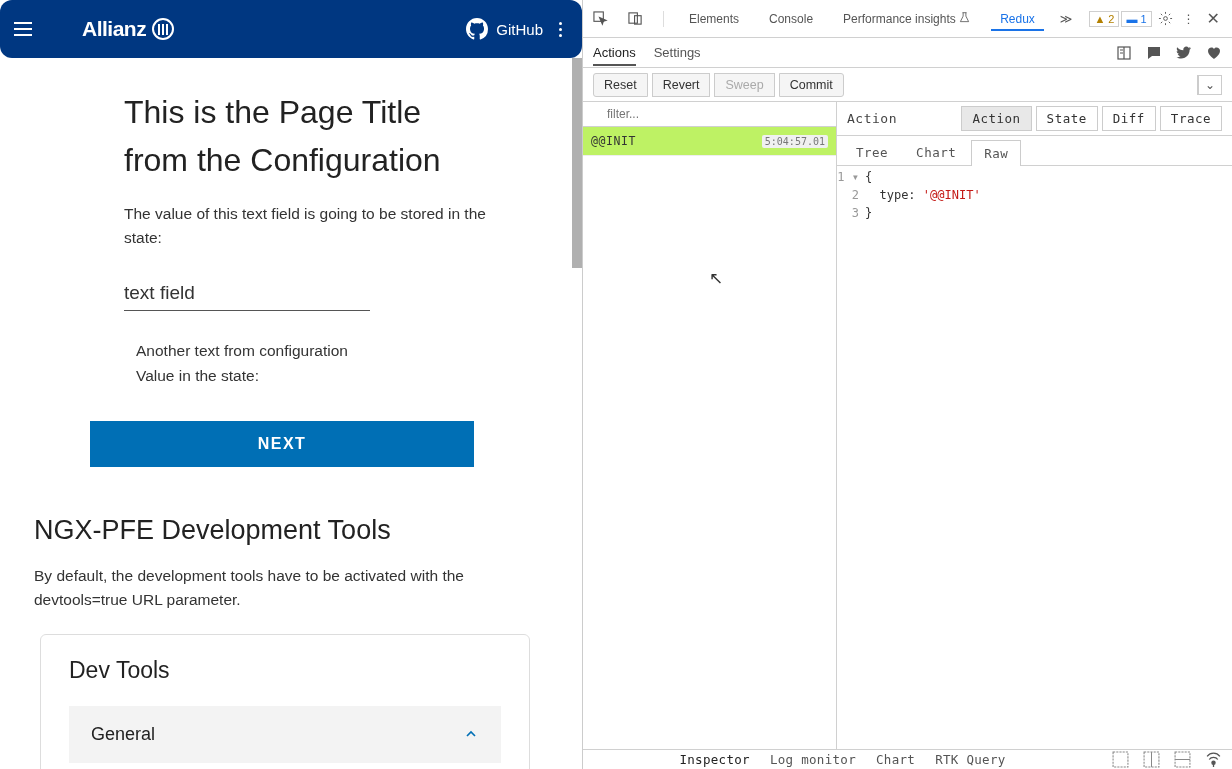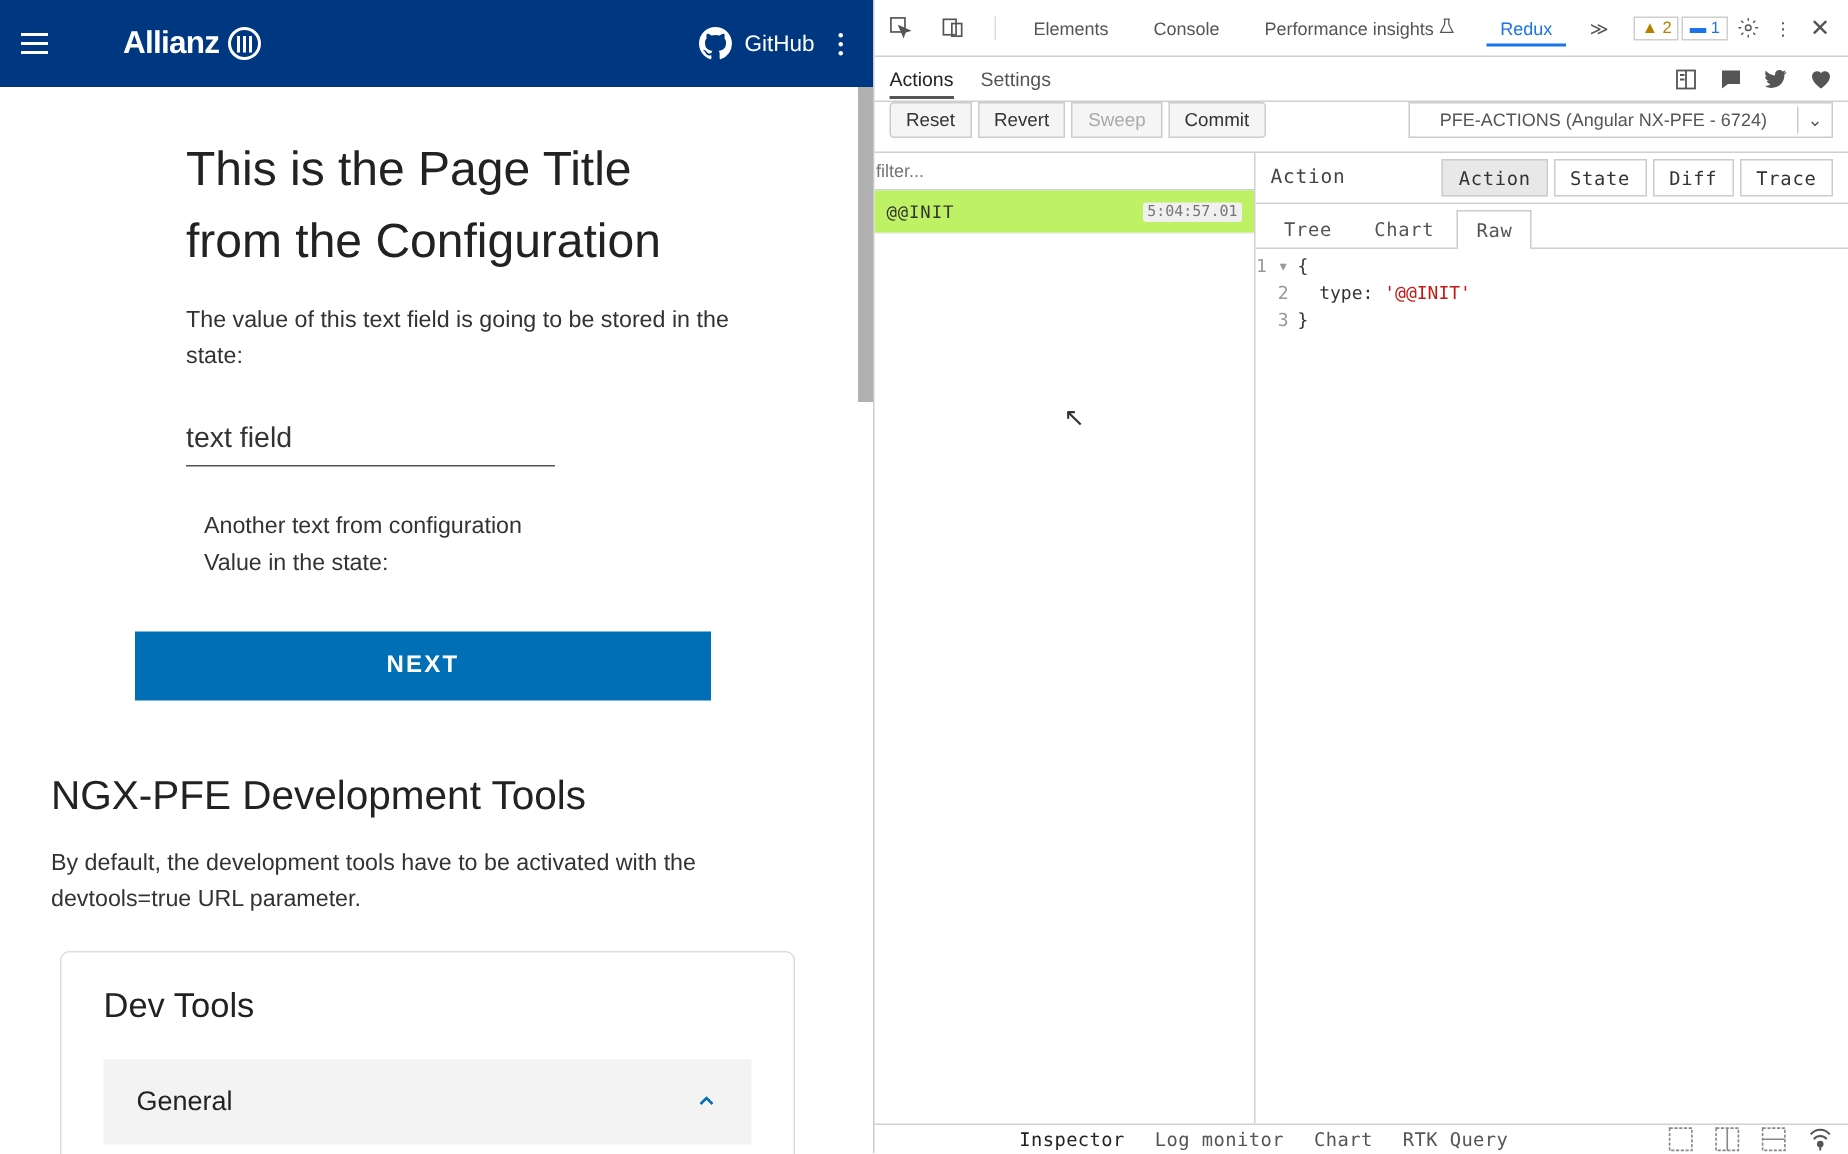--- a/index.html
+++ b/index.html
@@ -1,18 +1,18 @@
 <!DOCTYPE html>
 <html><head>
 <meta charset="utf-8">
 <style>
 * { box-sizing: border-box; margin: 0; padding: 0; }
 body { font-family: -apple-system, BlinkMacSystemFont, "Segoe UI", Arial, sans-serif; font-size: 13px; color: #333; width: 1232px; height: 769px; overflow: hidden; display: flex; }
 .app-side { width: 582px; height: 100%; display: flex; flex-direction: column; position: relative; }
-.app-header { background: #003781; height: 58px; display: flex; align-items: center; padding: 0 14px; color: #fff; }
+.app-header { background: #003781; height: 58px; display: flex; align-items: center; padding: 0 14px; color: #fff; border-radius: 12px; }
 .hamburger { width: 28px; display: flex; flex-direction: column; gap: 4px; cursor: pointer; }
 .hamburger span { height: 2px; background: #fff; width: 18px; }
 .logo { margin-left: 40px; display: flex; align-items: center; gap: 6px; font-weight: 700; font-size: 21px; letter-spacing: -0.5px; }
 .logo-circle { width: 22px; height: 22px; border: 2.5px solid #fff; border-radius: 50%; display: flex; align-items: center; justify-content: center; }
 .logo-circle::before { content: ""; width: 2px; height: 11px; background: #fff; box-shadow: -4px 0 #fff, 4px 0 #fff; }
 .header-right { margin-left: auto; display: flex; align-items: center; gap: 10px; }
 .gh { display: flex; align-items: center; gap: 8px; font-size: 15px; }
 .gh svg { width: 22px; height: 22px; fill: #fff; }
 .dots { display: flex; flex-direction: column; gap: 3px; padding: 6px; cursor: pointer; }
 .dots span { width: 3px; height: 3px; border-radius: 50%; background: #fff; }
@@ -42,32 +42,32 @@
 .dt-right { margin-left: auto; display: flex; align-items: center; gap: 2px; }
 .badge { display: inline-flex; align-items: center; gap: 3px; border: 1px solid #cfcfcf; padding: 1px 4px; font-size: 11px; }
 .badge.warn { color: #b38000; }
 .badge.info { color: #1a73e8; }
 .dt-close { font-size: 16px; padding: 0 6px; cursor: pointer; color: #555; }
 .redux-bar { height: 30px; border-bottom: 1px solid #d0d0d0; display: flex; align-items: center; padding: 0 10px; gap: 18px; }
 .redux-tab { font-size: 13px; color: #555; padding: 6px 0; cursor: pointer; }
 .redux-tab.active { color: #222; border-bottom: 2px solid #555; padding-bottom: 4px; }
 .redux-icons { margin-left: auto; display: flex; gap: 14px; color: #555; }
 .redux-icons svg { width: 16px; height: 16px; }
-.redux-toolbar { height: 34px; border-bottom: 1px solid #d0d0d0; display: flex; align-items: flex-start; padding: 0 10px; gap: 4px; }
+.redux-toolbar { height: 34px; border-bottom: 1px solid #d0d0d0; display: flex; align-items: center; padding: 0 10px; gap: 4px; }
 .rt-btn { border: 1px solid #ccc; background: #f5f5f5; padding: 4px 10px; font-size: 12.5px; cursor: pointer; color: #333; }
 .rt-btn:disabled { color: #aaa; }
 .rt-btn.first { border-radius: 3px 0 0 3px; }
 .rt-btn.last { border-radius: 0 3px 3px 0; }
 .rt-select { margin-left: auto; border: 1px solid #ccc; display: flex; align-items: center; font-size: 12px; color: #555; }
 .rt-select-text { padding: 4px 20px; }
 .rt-select-arrow { border-left: 1px solid #ccc; padding: 2px 6px; }
 .redux-main { flex: 1; display: flex; overflow: hidden; }
 .action-list { width: 254px; border-right: 1px solid #d0d0d0; display: flex; flex-direction: column; }
 .filter-box { border-bottom: 1px solid #d0d0d0; }
-.filter-box input { width: 100%; border: none; padding: 5px 1px; font-size: 12px; outline: none; }
+.filter-box input { width: 100%; border: none; padding: 5px 24px; font-size: 12px; outline: none; }
 .action-item { display: flex; align-items: center; justify-content: space-between; padding: 7px 8px; font-family: monospace; font-size: 11.5px; border-bottom: 1px solid #eee; cursor: pointer; }
 .action-item.sel { background: #bef264; }
 .action-name { letter-spacing: 0.6px; }
 .action-time { font-size: 10px; color: #777; background: #f0f0f0; padding: 1px 3px; border-radius: 2px; }
 .inspector { flex: 1; display: flex; flex-direction: column; }
 .insp-head { height: 34px; border-bottom: 1px solid #d0d0d0; display: flex; align-items: center; padding: 0 10px; gap: 4px; }
 .insp-label { font-family: monospace; font-size: 13px; color: #444; margin-right: auto; letter-spacing: 0.5px; }
 .seg { border: 1px solid #ccc; padding: 4px 10px; font-size: 12.5px; font-family: monospace; letter-spacing: 0.5px; cursor: pointer; background: #fff; }
 .seg.active { background: #e8e8e8; }
 .insp-tabs { height: 30px; border-bottom: 1px solid #d0d0d0; display: flex; align-items: end; padding: 0 6px; gap: 2px; }
@@ -197,21 +197,20 @@
         </svg>
     </div>
   </div>
 
   <div class="redux-toolbar">
     <button class="rt-btn first">Reset</button>
     <button class="rt-btn">Revert</button>
     <button class="rt-btn" disabled="">Sweep</button>
     <button class="rt-btn last">Commit</button>
     <div class="rt-select">
-      <span class="rt-select-text">PFE-ACTIONS (Angular NX-PFE - 6724)</span>
       <span class="rt-select-arrow">⌄</span>
     </div>
   </div>
 
   <div class="redux-main">
     <div class="action-list">
       <div class="filter-box"><input type="text" placeholder="filter..." style=""></div>
       <div id="action-rows">
           <div class="action-item sel">
             <span class="action-name">@@INIT</span>

